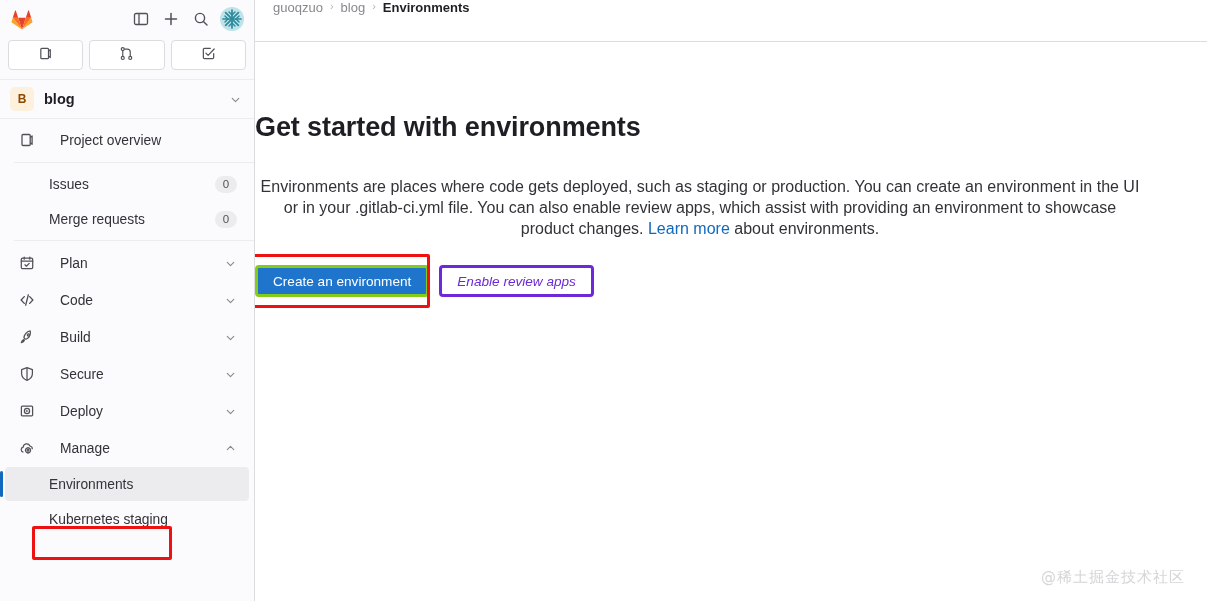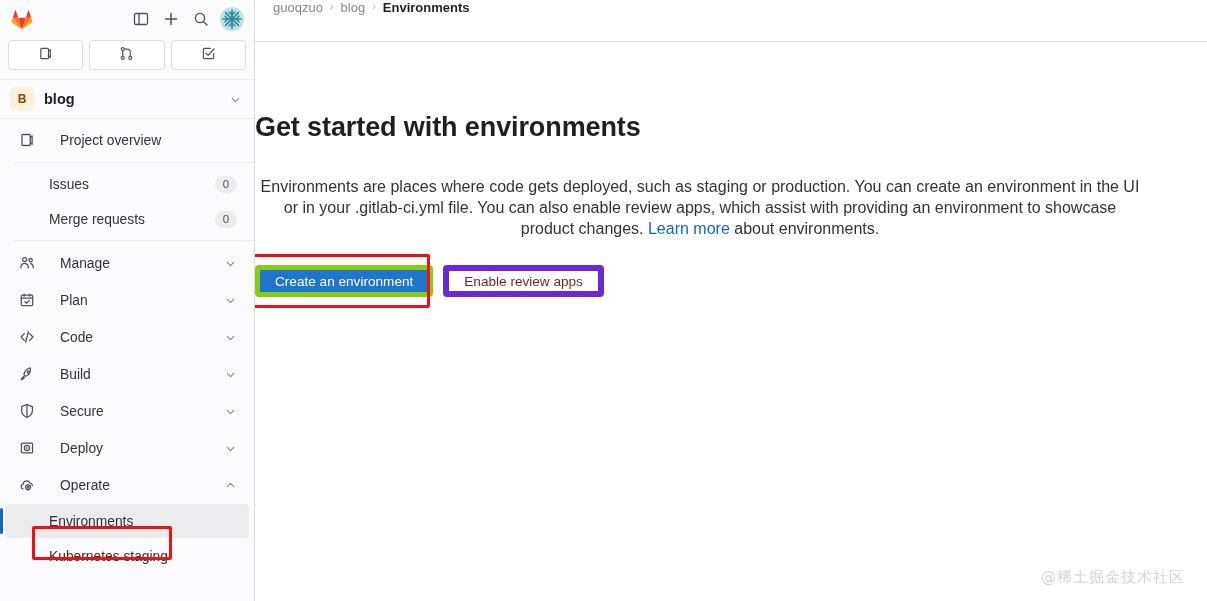--- a/index.html
+++ b/index.html
@@ -226,26 +226,27 @@
     border-radius: 4px;
     font-size: 13.6px;
     display: flex;
     align-items: center;
     justify-content: center;
     white-space: nowrap;
   }
   .btn-primary {
     background: #1f75cb;
     color: #fff;
-    border: 5px solid #84cc16;
+    border: 3px solid #84cc16;
   }
   .btn-secondary {
     background: #fff;
-    color: #7f1d1d;
-    border: 6px solid #6d28d9;
+    color: #6d28d9;
+    border: 3px solid #6d28d9;
+    font-style: italic;
   }
 
   
   .annot {
     position: absolute;
     border: 3px solid #ee1111;
     border-radius: 2px;
     pointer-events: none;
   }
   #annot-create {
@@ -389,36 +390,20 @@
         <span class="ns-label">Issues</span>
         <span class="badge">0</span>
       </div>
       <div class="nav-sub">
         <span class="ns-label">Merge requests</span>
         <span class="badge">0</span>
       </div>
 
       <div class="nav-sep"></div>
 
-      <div class="nav-item">
-        <span class="ni-icon">
-          <svg width="16" height="16" viewBox="0 0 16 16" fill="none" stroke="#535158" stroke-width="1.25">
-            <circle cx="5.6" cy="4.6" r="2.1"></circle>
-            <path d="M1.9 13.2 v-1.1 a3.7 3.7 0 0 1 3.7-3.7 a3.7 3.7 0 0 1 3.7 3.7 v1.1"></path>
-            <circle cx="11.6" cy="5.2" r="1.7"></circle>
-            <path d="M11 8.6 a3.2 3.2 0 0 1 3.2 3.2 v1.4"></path>
-          </svg>
-        </span>
-        <span class="ni-label">Manage</span>
-        <span class="ni-chev">
-          <svg width="13" height="13" viewBox="0 0 16 16" fill="none" stroke="#89888d" stroke-width="1.4" stroke-linecap="round" stroke-linejoin="round">
-              <path d="M4 6.5 L8 10.5 L12 6.5"></path>
-            </svg>
-        </span>
-      </div>
 
       <div class="nav-item">
         <span class="ni-icon">
           <svg width="16" height="16" viewBox="0 0 16 16" fill="none" stroke="#535158" stroke-width="1.25" stroke-linecap="round" stroke-linejoin="round">
             <rect x="2.3" y="3.2" width="11.4" height="10.5" rx="1.2"></rect>
             <line x1="2.3" y1="6.2" x2="13.7" y2="6.2"></line>
             <line x1="5.2" y1="2" x2="5.2" y2="4.2"></line>
             <line x1="10.8" y1="2" x2="10.8" y2="4.2"></line>
             <path d="M6 9.8 L7.4 11.2 L10.2 8.4"></path>
           </svg>
@@ -499,21 +484,21 @@
           <svg width="16" height="16" viewBox="0 0 16 16" fill="none" stroke="#535158" stroke-width="1.2" stroke-linejoin="round">
             <path d="M4.4 12.2 a2.6 2.6 0 0 1-0.2-5.1 A3.5 3.5 0 0 1 10.9 6 a2.9 2.9 0 0 1 2.4 3.1"></path>
             <circle cx="9" cy="10.3" r="2.5"></circle>
             <circle cx="9" cy="10.3" r="0.9"></circle>
             <line x1="9" y1="7.2" x2="9" y2="8"></line>
             <line x1="9" y1="12.6" x2="9" y2="13.4"></line>
             <line x1="5.9" y1="10.3" x2="6.7" y2="10.3"></line>
             <line x1="11.3" y1="10.3" x2="12.1" y2="10.3"></line>
           </svg>
         </span>
-        <span class="ni-label">Operate</span>
+        <span class="ni-label">Manage</span>
         <span class="ni-chev">
           <svg width="13" height="13" viewBox="0 0 16 16" fill="none" stroke="#89888d" stroke-width="1.4" stroke-linecap="round" stroke-linejoin="round">
               <path d="M4 9.5 L8 5.5 L12 9.5"></path>
             </svg>
         </span>
       </div>
 
       <div class="nav-sub active">
         <span class="ns-label">Environments</span>
       </div>

